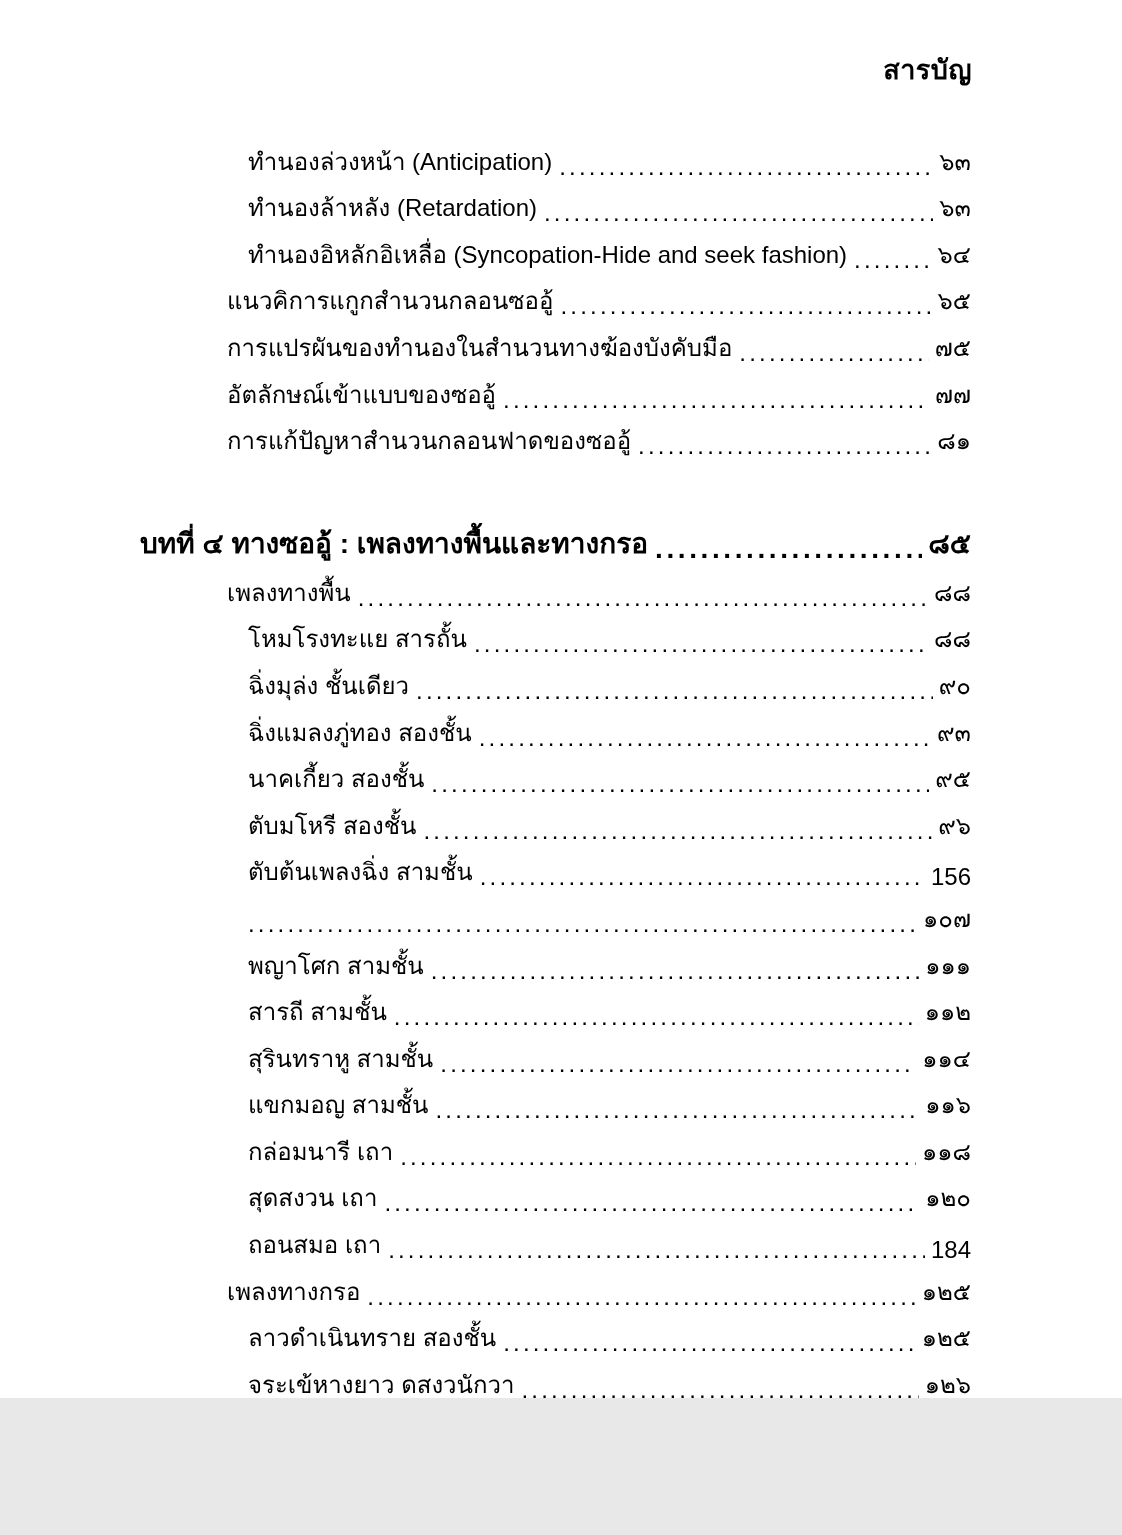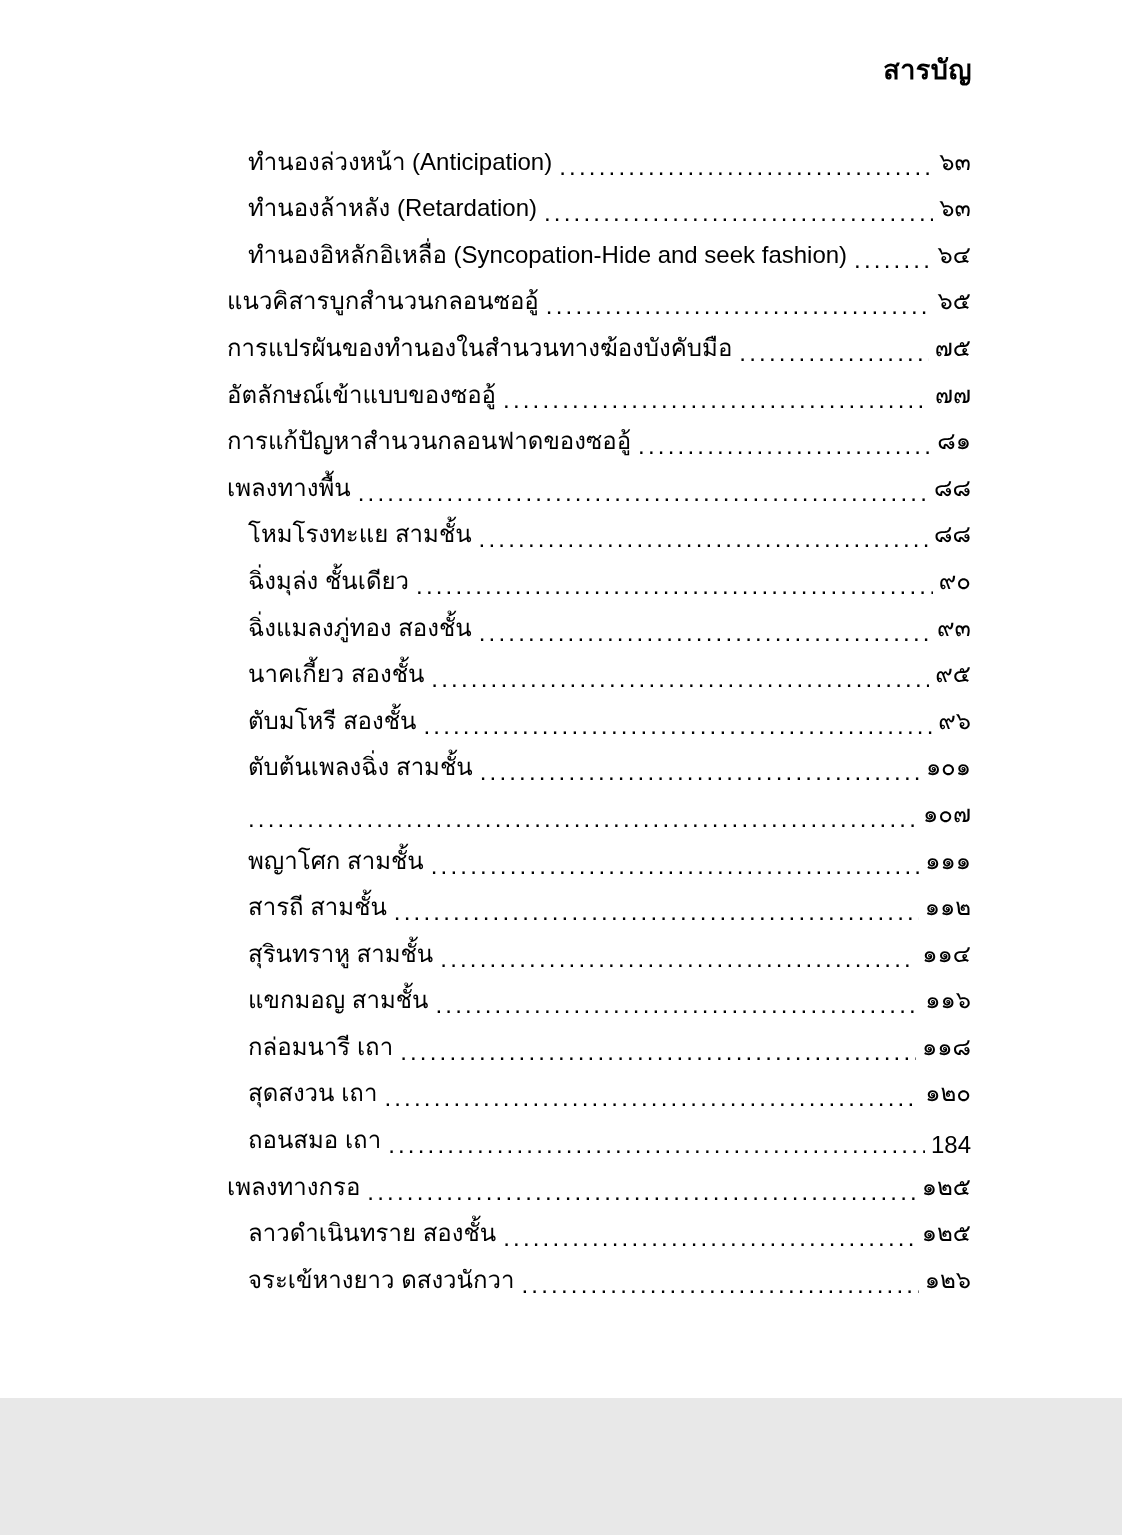--- a/index.html
+++ b/index.html
@@ -83,46 +83,51 @@
         <span class="t">ทำนองล้าหลัง (Retardation)</span>
         <span class="dots"></span>
         <span class="pg">๖๓</span>
       </div>
       <div class="row lvl2">
         <span class="t">ทำนองอิหลักอิเหลื่อ (Syncopation-Hide and seek fashion)</span>
         <span class="dots"></span>
         <span class="pg">๖๔</span>
       </div>
       <div class="row lvl1">
-        <span class="t">แนวคิสารบูกสำนวนกลอนซออู้</span>
+        <span class="t">แนวคิการแกูกสำนวนกลอนซออู้</span>
         <span class="dots"></span>
         <span class="pg">๖๕</span>
       </div>
       <div class="row lvl1">
         <span class="t">การแปรผันของทำนองในสำนวนทางฆ้องบังคับมือ</span>
         <span class="dots"></span>
         <span class="pg">๗๕</span>
       </div>
       <div class="row lvl1">
         <span class="t">อัตลักษณ์เข้าแบบของซออู้</span>
         <span class="dots"></span>
         <span class="pg">๗๗</span>
       </div>
       <div class="row lvl1">
         <span class="t">การแก้ปัญหาสำนวนกลอนฟาดของซออู้</span>
         <span class="dots"></span>
         <span class="pg">๘๑</span>
       </div>
+      <div class="row chapter">
+        <span class="t">บทที่ ๔ ทางซออู้ : เพลงทางพื้นและทางกรอ</span>
+        <span class="dots"></span>
+        <span class="pg">๘๕</span>
+      </div>
       <div class="row lvl1">
         <span class="t">เพลงทางพื้น</span>
         <span class="dots"></span>
         <span class="pg">๘๘</span>
       </div>
       <div class="row lvl2">
-        <span class="t">โหมโรงทะแย สามชั้น</span>
+        <span class="t">โหมโรงทะแย สารถั้น</span>
         <span class="dots"></span>
         <span class="pg">๘๘</span>
       </div>
       <div class="row lvl2">
         <span class="t">ฉิ่งมุล่ง ชั้นเดียว</span>
         <span class="dots"></span>
         <span class="pg">๙๐</span>
       </div>
       <div class="row lvl2">
         <span class="t">ฉิ่งแมลงภู่ทอง สองชั้น</span>
@@ -135,21 +140,21 @@
         <span class="pg">๙๕</span>
       </div>
       <div class="row lvl2">
         <span class="t">ตับมโหรี สองชั้น</span>
         <span class="dots"></span>
         <span class="pg">๙๖</span>
       </div>
       <div class="row lvl2">
         <span class="t">ตับต้นเพลงฉิ่ง สามชั้น</span>
         <span class="dots"></span>
-        <span class="pg">๑๐๑</span>
+        <span class="pg">156</span>
       </div>
       <div class="row lvl2">
         <span class="dots"></span>
         <span class="pg">๑๐๗</span>
       </div>
       <div class="row lvl2">
         <span class="t">พญาโศก สามชั้น</span>
         <span class="dots"></span>
         <span class="pg">๑๑๑</span>
       </div>

